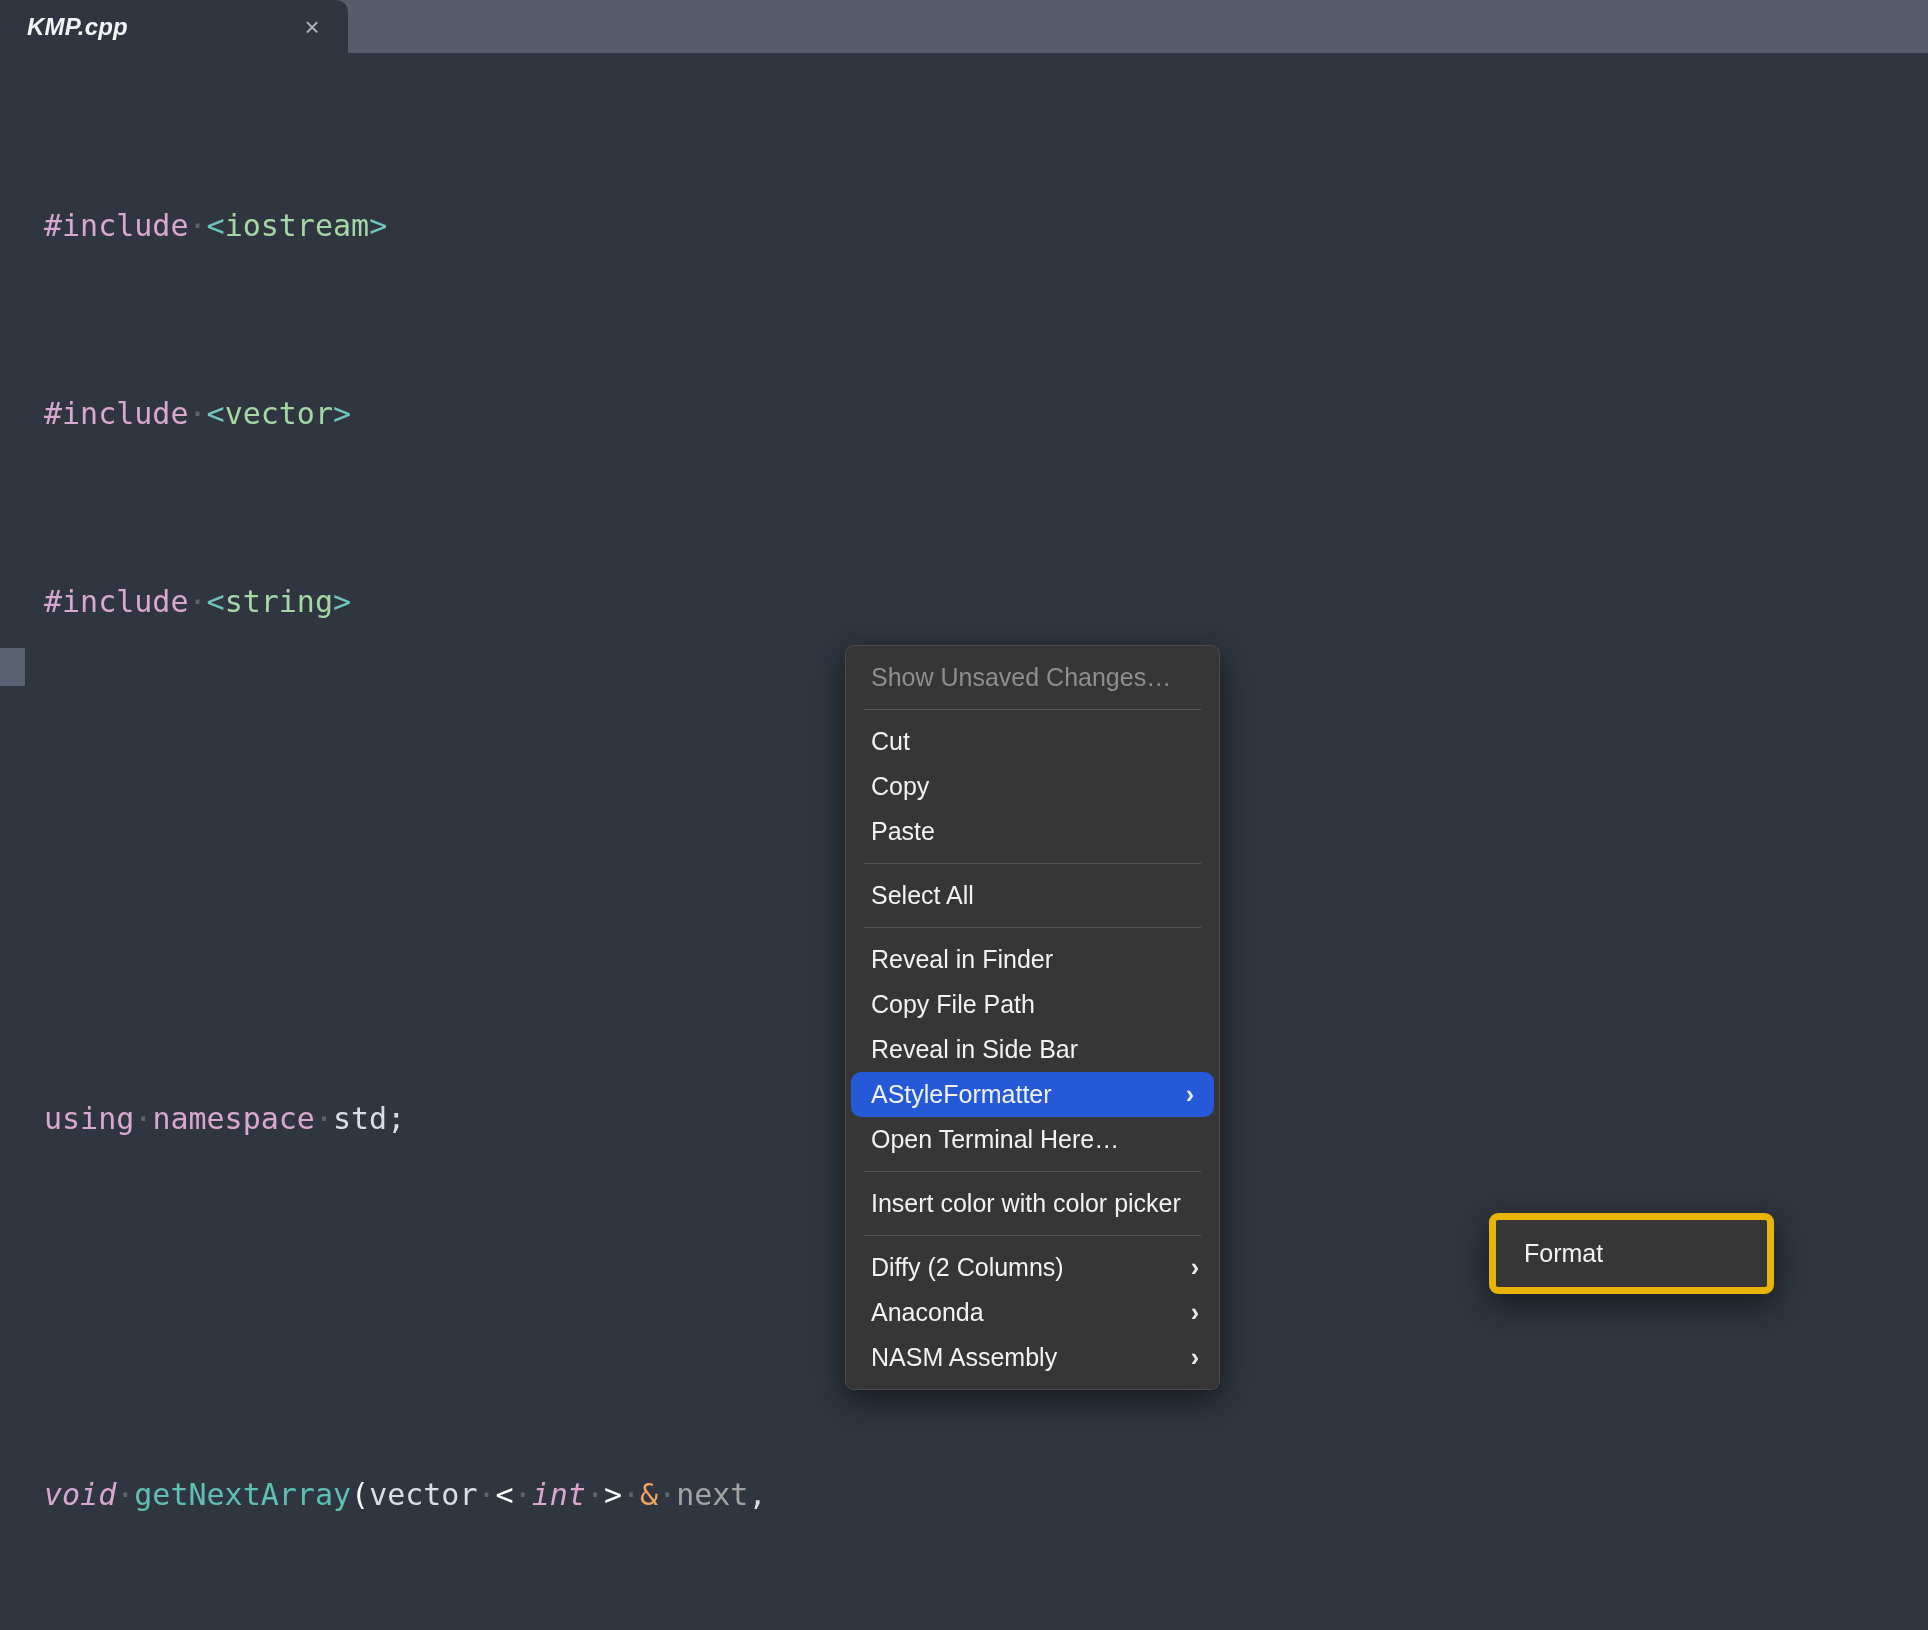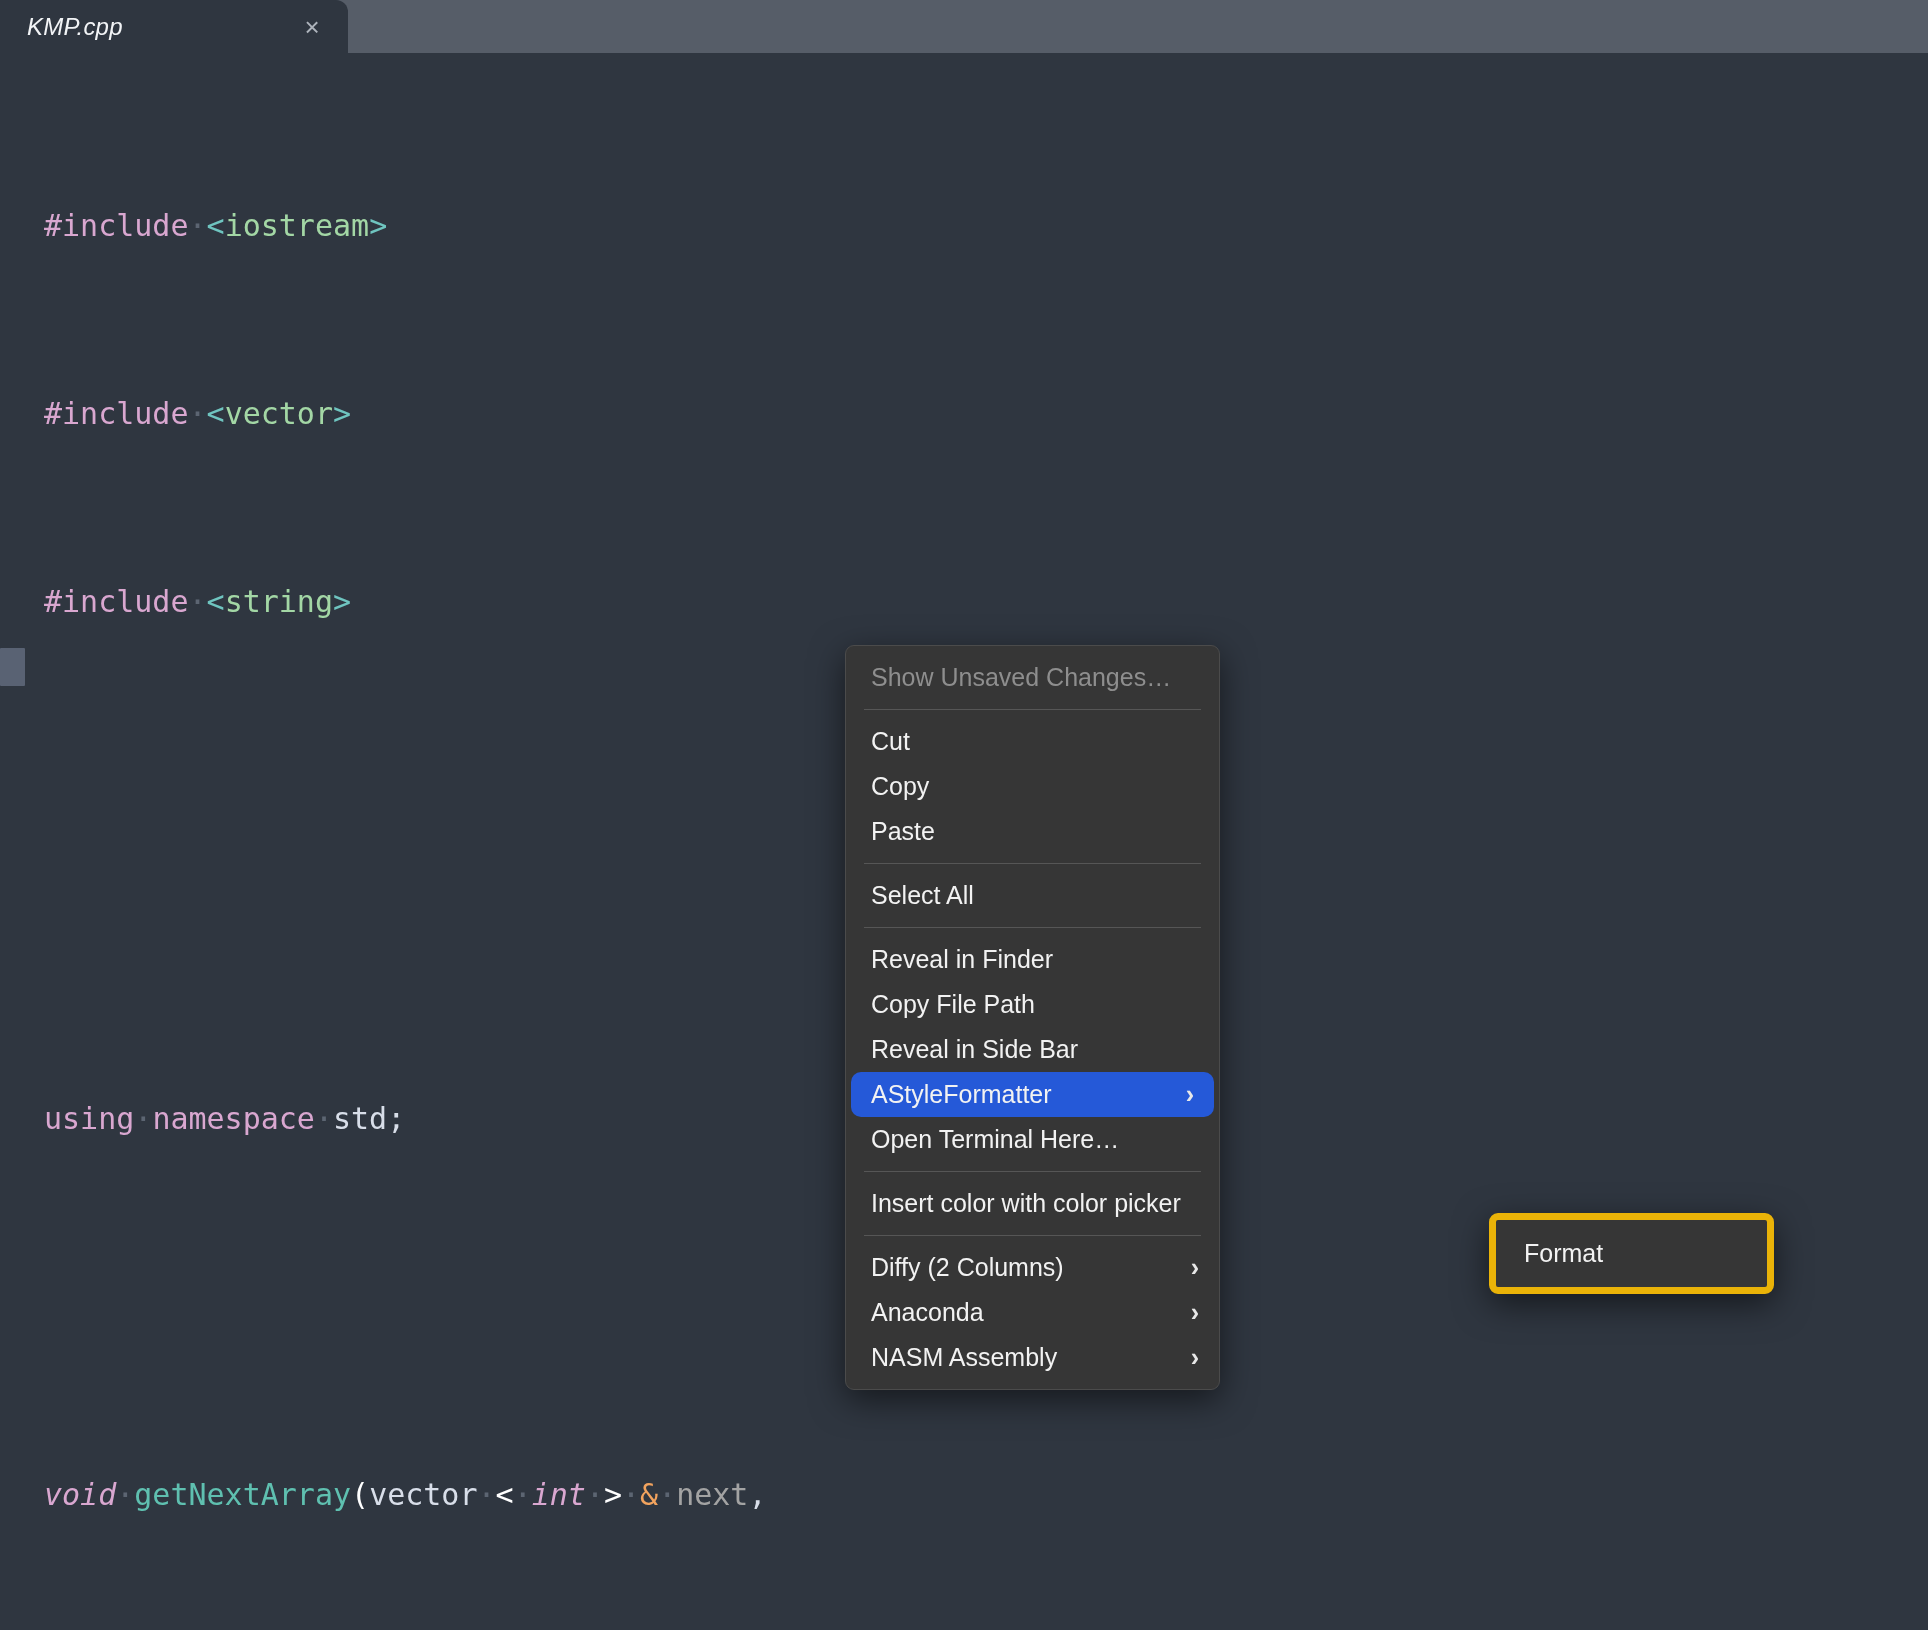--- a/index.html
+++ b/index.html
@@ -15,21 +15,21 @@
     position:absolute; left:0; top:0; width:1928px; height:53px;
     background:#565d68;
   }
   .tab{
     position:absolute; left:0; top:0; width:348px; height:53px;
     background:#2f3640;
     border-top-right-radius:12px;
     display:flex; align-items:center;
   }
   .tab-label{
-    font-style:italic; font-weight:normal; font-size:24px; color:#f2f4f6;
+    font-style:italic; font-weight:bold; font-size:24px; color:#f2f4f6;
     margin-left:27px; letter-spacing:0.2px;
   }
   .tab-close{
     position:absolute; right:23px; top:50%; transform:translateY(-50%);
     color:#aeb4bc; font-size:26px; line-height:1; font-weight:400;
     width:26px; height:26px; text-align:center;
   }
 
   
   .editor{

